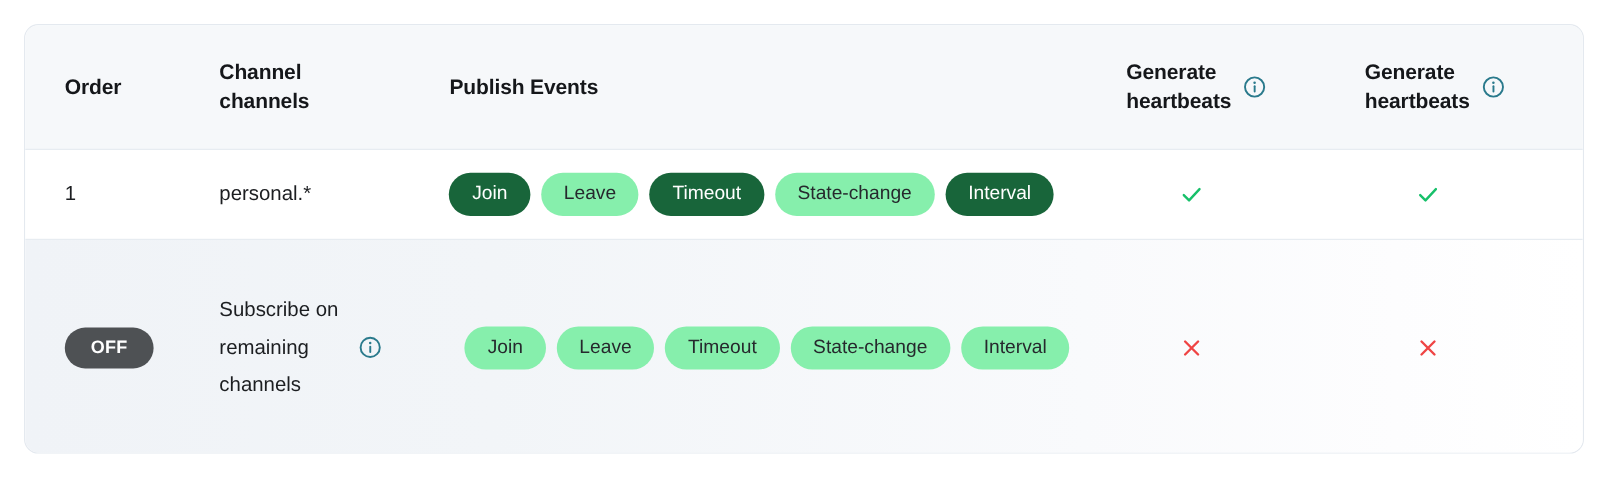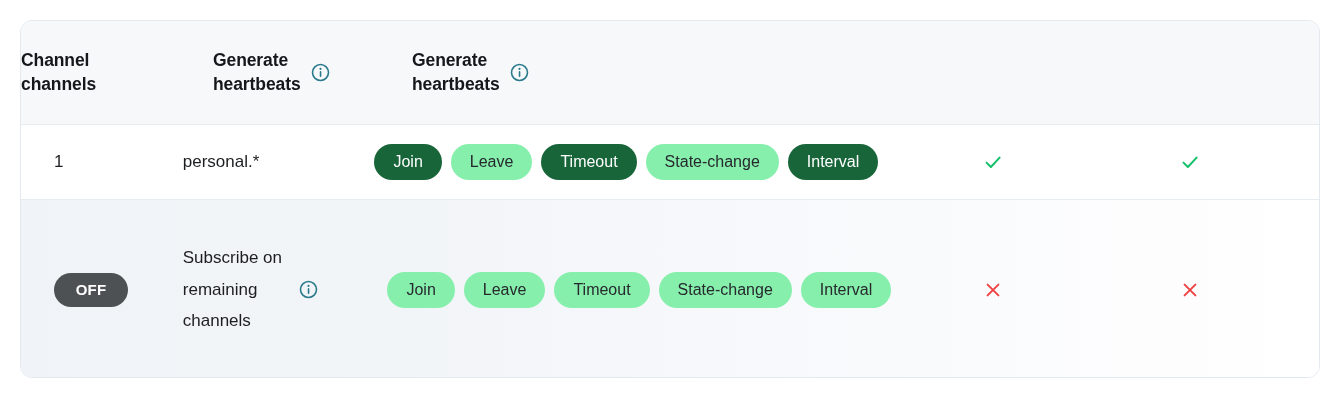--- a/index.html
+++ b/index.html
@@ -172,28 +172,34 @@
   }
   .th-lines { max-width: 122px; }
 </style>
 </head>
 <body>
 
 <div class="table-card">
 
   <div class="thead">
 
+    <div class="cell c-order">
+      <span class="th-text">Order</span>
+    </div>
 
     <div class="cell c-pattern">
       <span class="th-text th-lines">
         <span>Channel</span><br>
         <span>channels</span>
       </span>
     </div>
 
+    <div class="cell c-events">
+      <span class="th-text">Publish Events</span>
+    </div>
 
     <div class="cell c-sub">
       <div class="th-wrap">
         <span class="th-text th-lines">
           <span>Generate</span><br>
           <span>heartbeats</span>
         </span>
         <span class="info-icon">
           <svg width="19" height="19" viewBox="0 0 19 19" aria-hidden="true">
             <circle cx="9.5" cy="9.5" r="8" fill="none" stroke="#2a7a8c" stroke-width="1.6"></circle>

